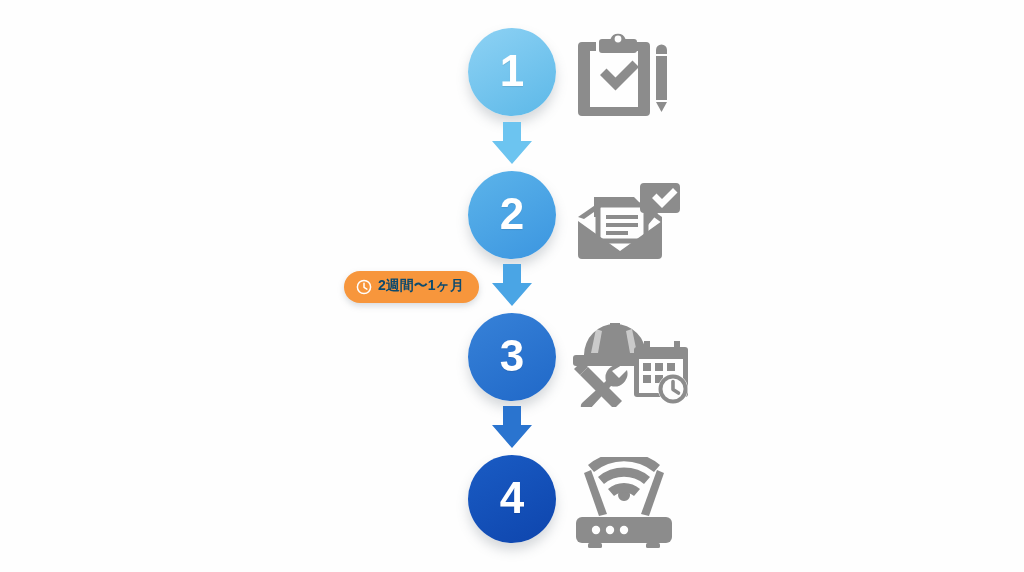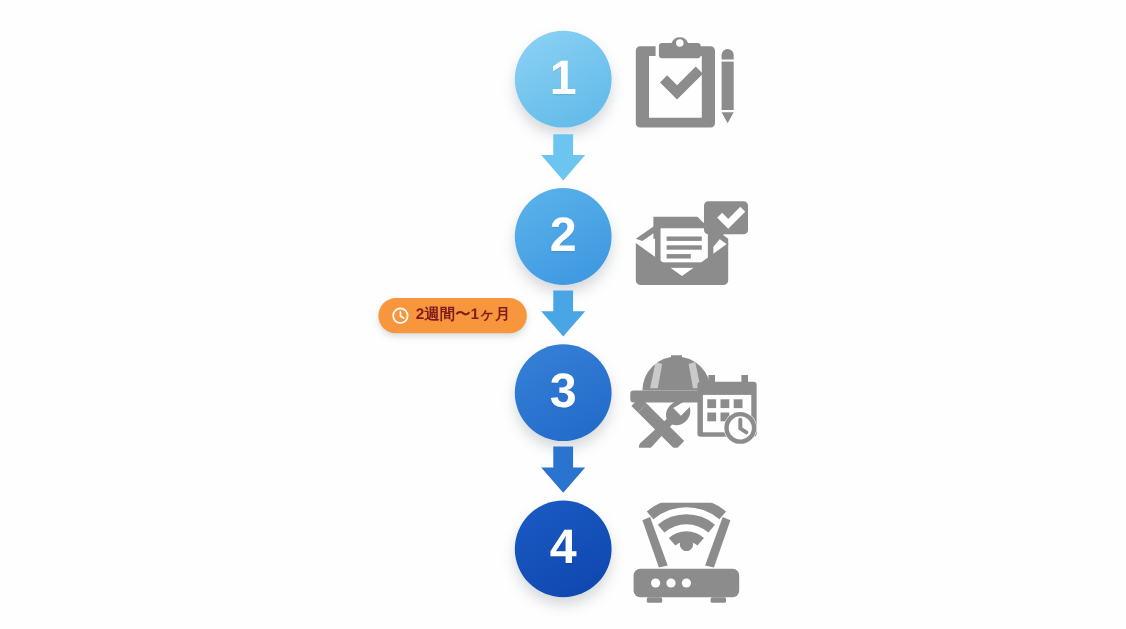--- a/index.html
+++ b/index.html
@@ -72,21 +72,21 @@
 
   
   .badge {
     position: absolute;
     left: 344px;
     top: 271px;
     height: 32px;
     padding: 0 15px 0 12px;
     border-radius: 16px;
     background: #f7963c;
-    color: #7f1d1d;
+    color: #0c4a6e;
     display: flex;
     align-items: center;
     gap: 6px;
     font-size: 14px;
     font-weight: bold;
     box-shadow: 0 3px 6px rgba(120,130,140,0.28);
     white-space: nowrap;
   }
   .badge-clock {
     width: 16px;

